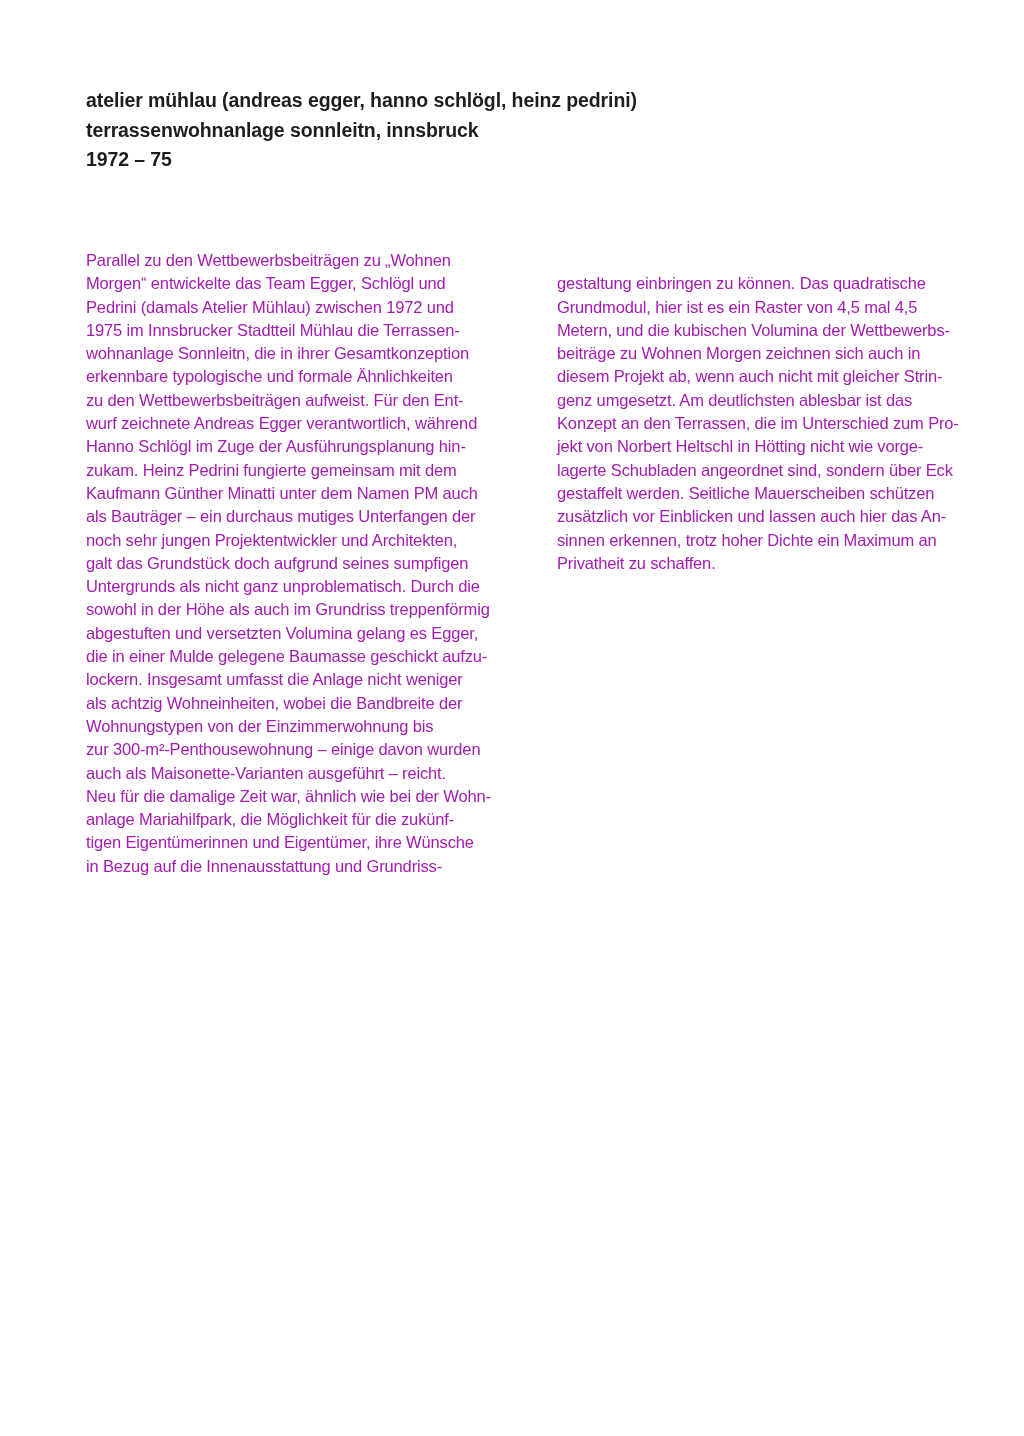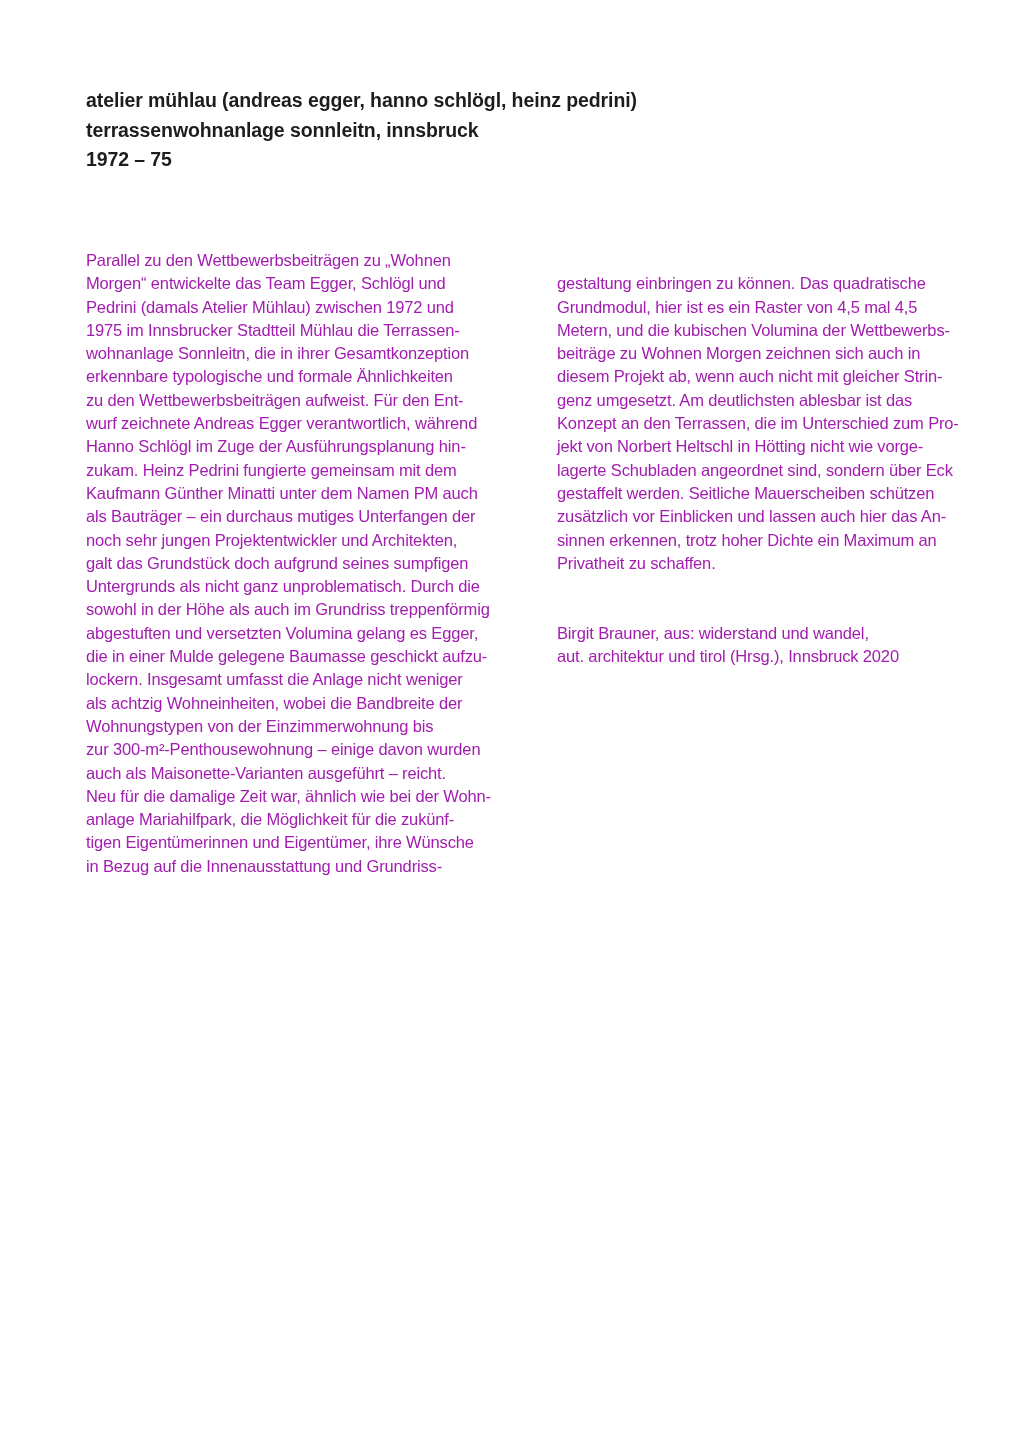--- a/index.html
+++ b/index.html
@@ -84,17 +84,15 @@
 beiträge zu Wohnen Morgen zeichnen sich auch in
 diesem Projekt ab, wenn auch nicht mit gleicher Strin-
 genz umgesetzt. Am deutlichsten ablesbar ist das
 Konzept an den Terrassen, die im Unterschied zum Pro-
 jekt von Norbert Heltschl in Hötting nicht wie vorge-
 lagerte Schubladen angeordnet sind, sondern über Eck
 gestaffelt werden. Seitliche Mauerscheiben schützen
 zusätzlich vor Einblicken und lassen auch hier das An-
 sinnen erkennen, trotz hoher Dichte ein Maximum an
 Privatheit zu schaffen.</div>
-    <div class="credit">Birgit Brauner, aus: widerstand und wandel,
-aut. architektur und tirol (Hrsg.), Innsbruck 2020</div>
   </div>
 
 </div>
 
 </body></html>

